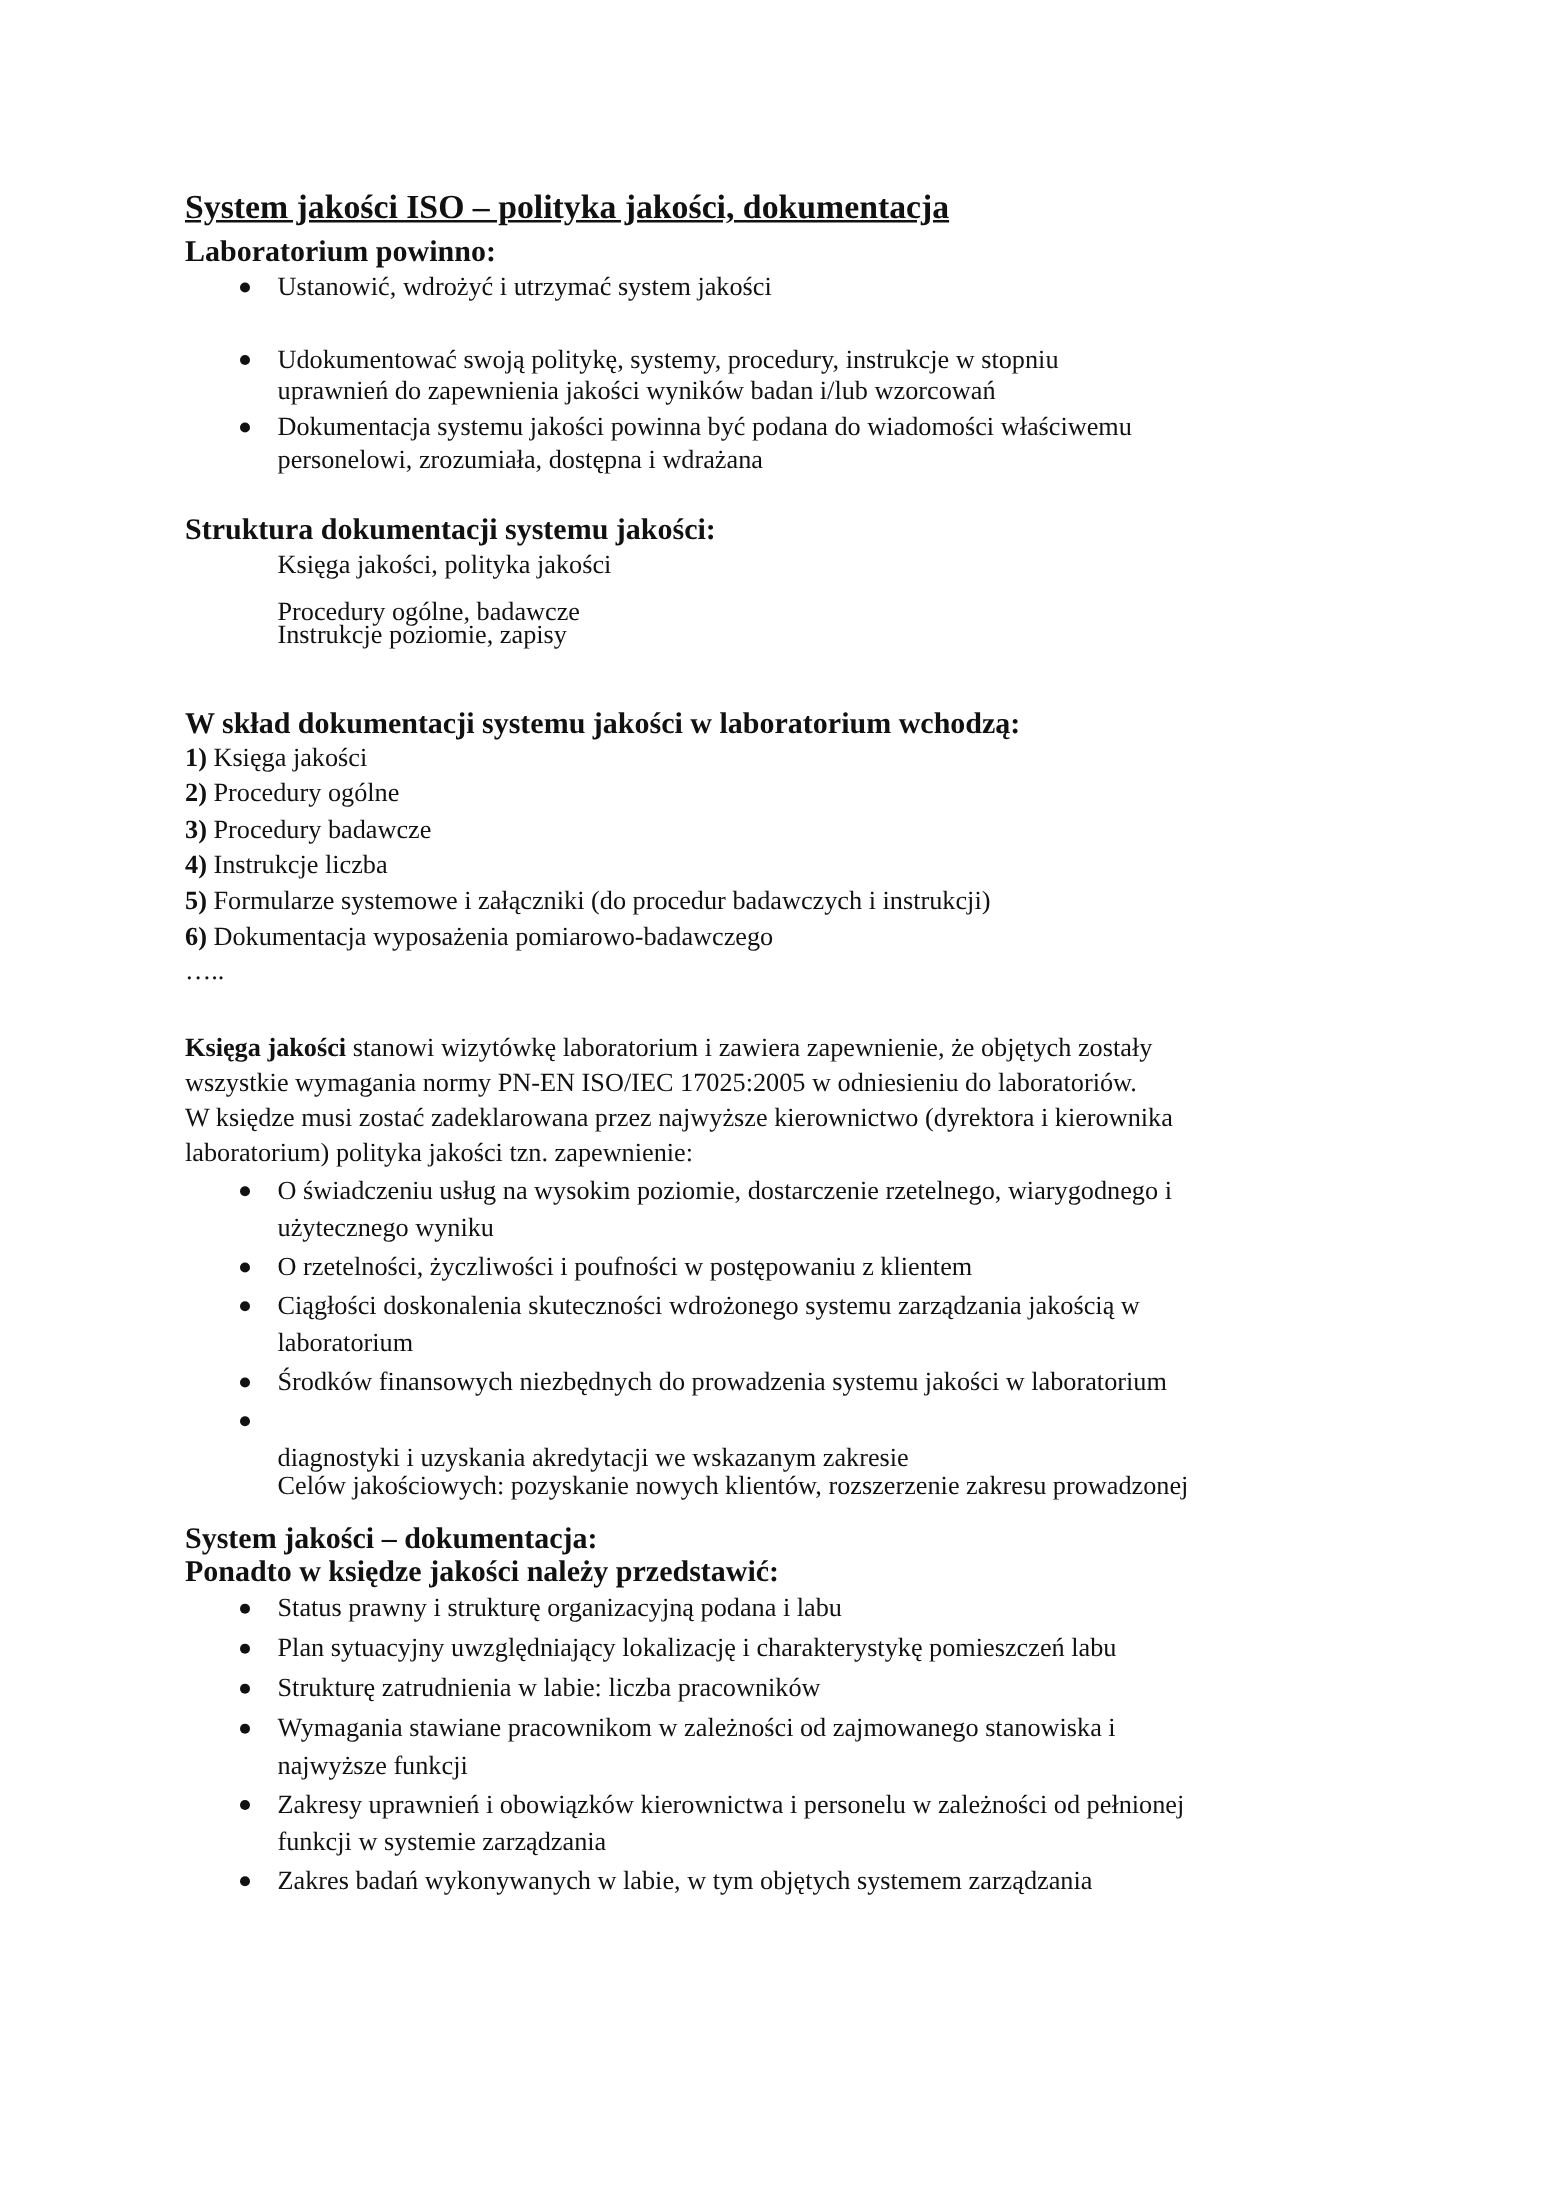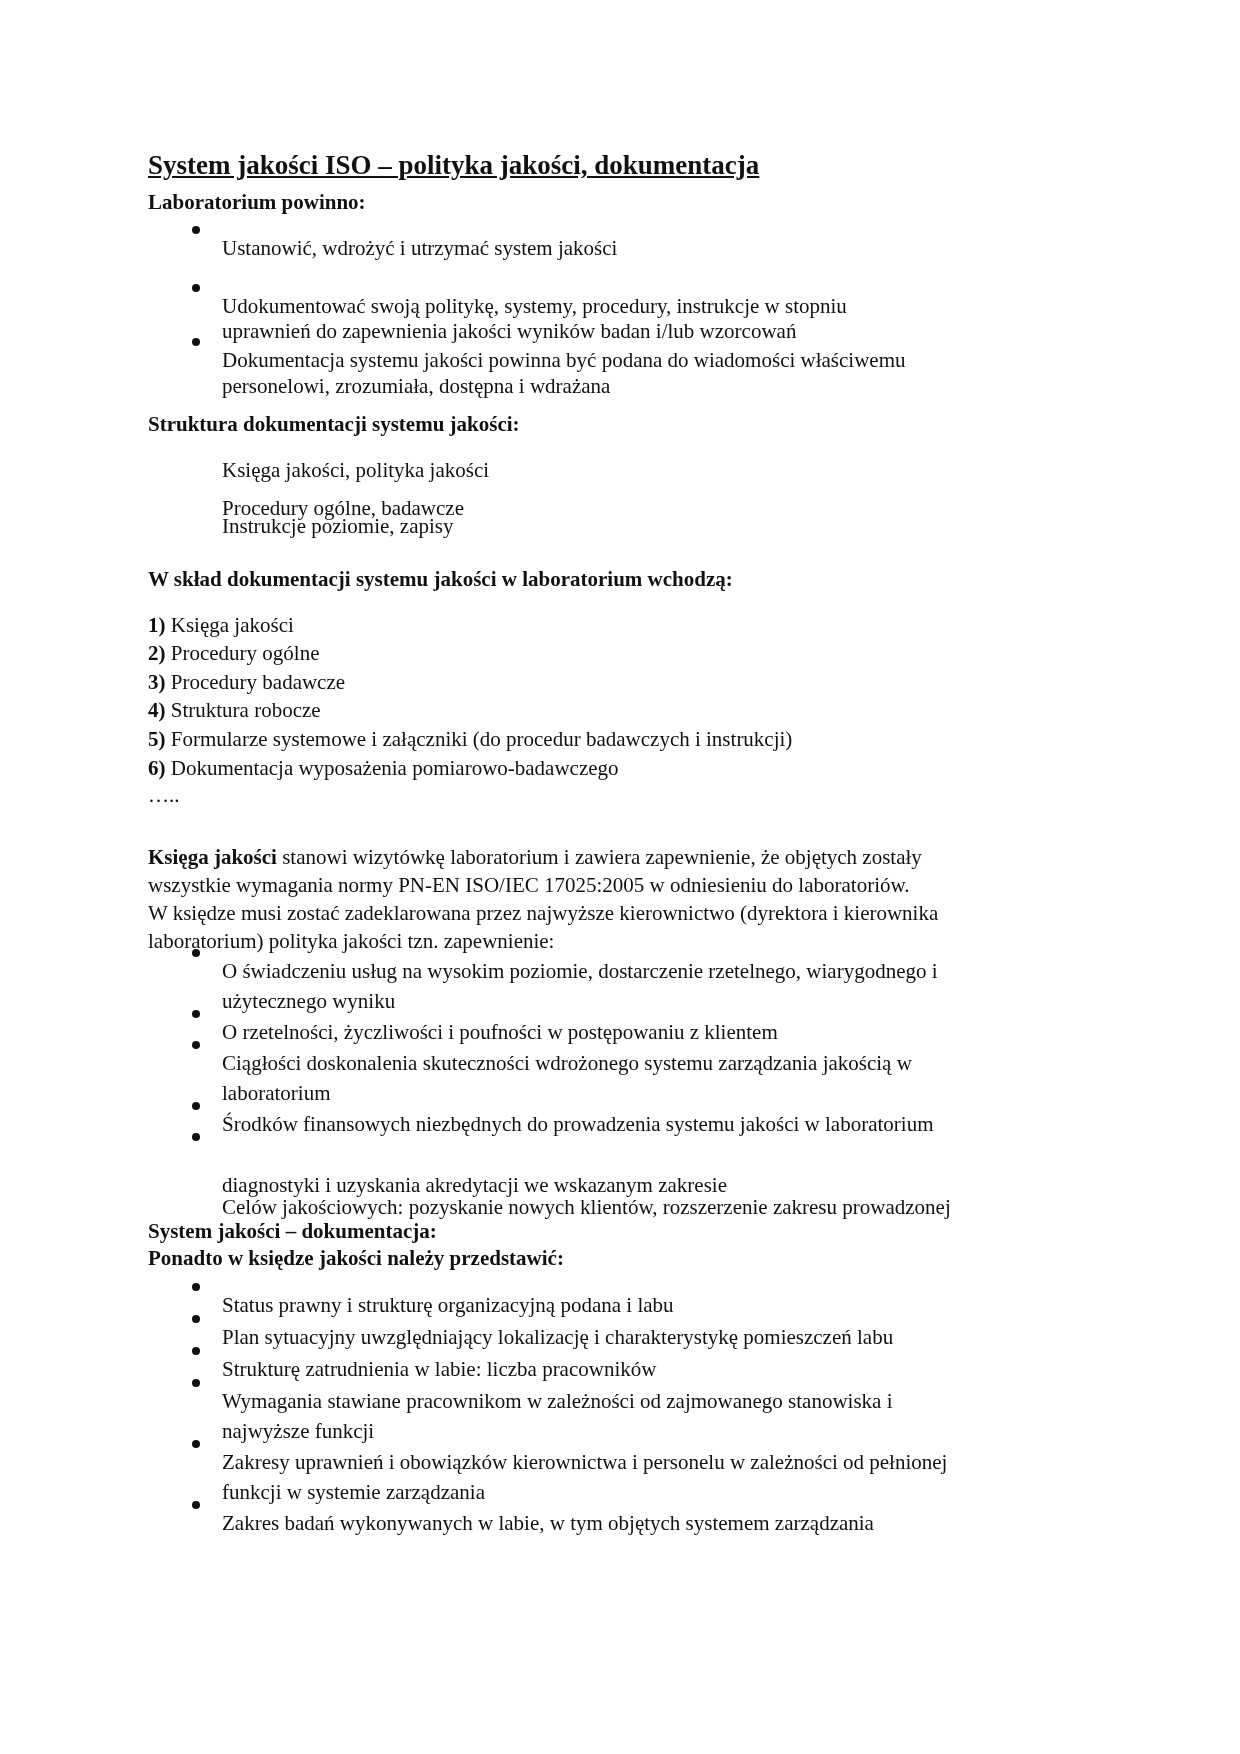--- a/index.html
+++ b/index.html
@@ -1,22 +1,22 @@
 <!DOCTYPE html>
 <html><head>
   <meta charset="utf-8">
   <style>
     html, body { margin: 0; padding: 0; background: #ffffff; }
     body { width: 1240px; height: 1754px; position: relative; overflow: hidden;
            font-family: "Liberation Serif", "DejaVu Serif", serif; color: #111; }
     .page { position: absolute; left: 148px; top: 0; width: 960px; }
     .title { position: absolute; top: 148px; left: 0; font-size: 27px; font-weight: bold;
              text-decoration: underline; white-space: nowrap; line-height: 34px; }
-    .h { position: absolute; left: 0; font-size: 21px; font-weight: bold; white-space: nowrap; line-height: 28px; }
-    .line { position: absolute; font-size: 21px; white-space: nowrap; line-height: 28px; margin-top: 19px; }
+    .h { position: absolute; left: 0; font-size: 24px; font-weight: bold; white-space: nowrap; line-height: 28px; }
+    .line { position: absolute; font-size: 21px; white-space: nowrap; line-height: 28px; }
     .bullet { position: absolute; left: 44px; width: 8px; height: 8px; border-radius: 50%; background: #111; }
     .num { font-weight: bold; }
     b { font-weight: bold; }
   </style>
 </head>
 <body>
 
 <div class="page">
 
   <div class="title">System jakości ISO – polityka jakości, dokumentacja</div>
@@ -33,21 +33,21 @@
 
   <div class="h" style="top:410px">Struktura dokumentacji systemu jakości:</div>
   <div class="line" style="left:74px;top:437px">Księga jakości, polityka jakości</div>
   <div class="line" style="left:74px;top:475px">Procedury ogólne, badawcze</div>
   <div class="line" style="left:74px;top:493px">Instrukcje poziomie, zapisy</div>
 
   <div class="h" style="top:565px">W skład dokumentacji systemu jakości w laboratorium wchodzą:</div>
   <div class="line" style="left:0;top:592px"><span class="num">1)</span><span> Księga jakości</span></div>
   <div class="line" style="left:0;top:620px"><span class="num">2)</span><span> Procedury ogólne</span></div>
   <div class="line" style="left:0;top:649px"><span class="num">3)</span><span> Procedury badawcze</span></div>
-  <div class="line" style="left:0;top:677px"><span class="num">4)</span><span> Struktura robocze</span></div>
+  <div class="line" style="left:0;top:677px"><span class="num">4)</span><span> Instrukcje liczba</span></div>
   <div class="line" style="left:0;top:706px"><span class="num">5)</span><span> Formularze systemowe i załączniki (do procedur badawczych i instrukcji)</span></div>
   <div class="line" style="left:0;top:735px"><span class="num">6)</span><span> Dokumentacja wyposażenia pomiarowo-badawczego</span></div>
   <div class="line" style="left:0;top:762px">…..</div>
 
   <div class="line" style="left:0;top:824px"><b>Księga jakości</b><span> stanowi wizytówkę laboratorium i zawiera zapewnienie, że objętych zostały</span></div>
   <div class="line" style="left:0;top:852px">wszystkie wymagania normy PN-EN ISO/IEC 17025:2005 w odniesieniu do laboratoriów.</div>
   <div class="line" style="left:0;top:880px">W księdze musi zostać zadeklarowana przez najwyższe kierownictwo (dyrektora i kierownika</div>
   <div class="line" style="left:0;top:908px">laboratorium) polityka jakości tzn. zapewnienie:</div>
 
   <div class="bullet" style="top:949px"></div>

